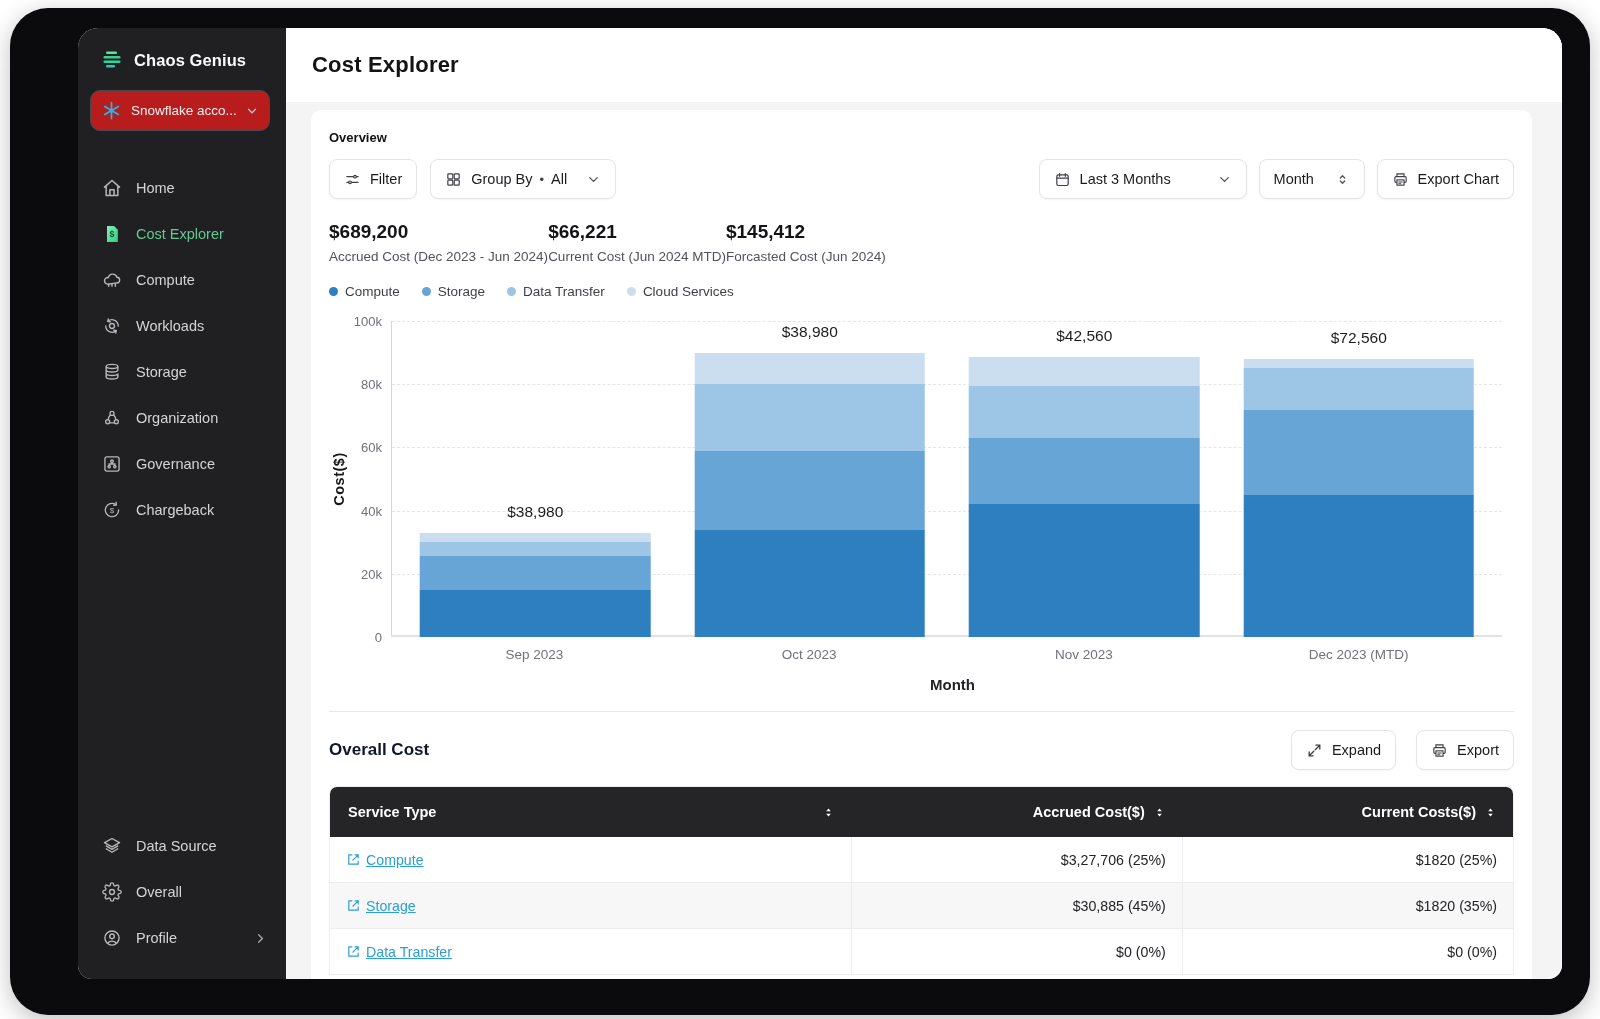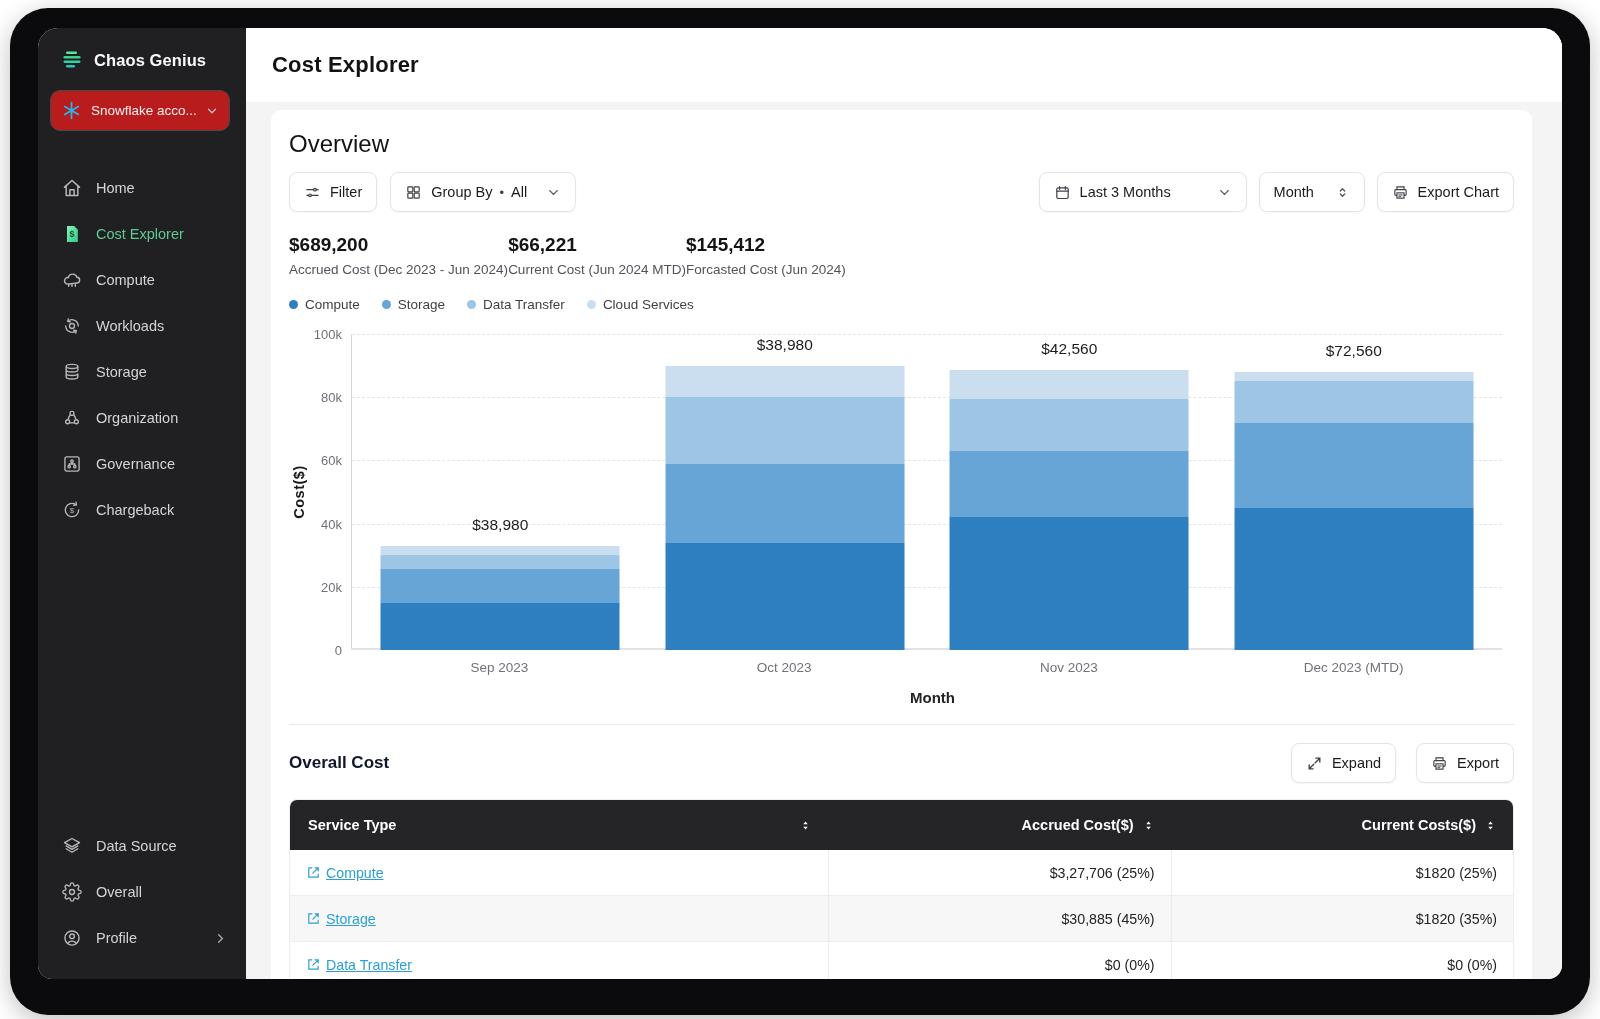--- a/index.html
+++ b/index.html
@@ -1,21 +1,21 @@
 <!DOCTYPE html>
 <html><head>
 <meta charset="utf-8">
 <style>
   * { margin:0; padding:0; box-sizing:border-box; }
   html,body { width:1600px; height:1019px; background:#fff; overflow:hidden;
     font-family:"Liberation Sans","DejaVu Sans",sans-serif; }
 
   
   .device { position:absolute; inset:8px 10px 4px 10px; background:#0b0b0d;
-    border-radius:38px; box-shadow:0 6px 24px rgba(0,0,0,.25); }
+    border-radius:38px; box-shadow:0 6px 24px rgba(0,0,0,.25);padding-left:40px; }
   .app { margin:20px 28px 36px 28px; height:calc(100% - 56px); display:flex;
     border-radius:20px 20px 14px 14px; overflow:hidden; background:#fff; }
 
   
   .sidebar { width:208px; flex-shrink:0; background:#202023; color:#d6d6d8;
     display:flex; flex-direction:column; }
   .brand { display:flex; align-items:center; gap:10px; padding:20px 20px 18px 22px;
     color:#fafafa; font-size:16.5px; font-weight:700; letter-spacing:.1px; }
   .brand svg { width:24px; height:24px; }
   .account { margin:0 16px 20px 12px; border:1px solid #47474d; background:#b91c1c;
@@ -34,21 +34,21 @@
   .nav-item .chev-right { margin-left:auto; width:15px; height:15px; color:#a6a6ac; }
 
   
   .main { flex:1; background:#f4f4f5; display:flex; flex-direction:column; min-width:0; }
   .page-header { background:#fff; height:74px; display:flex; align-items:center;
     padding-left:26px; flex-shrink:0; }
   .page-title { font-size:22px; font-weight:700; color:#131316; letter-spacing:.2px; }
 
   .card { background:#fff; margin:8px 30px 0 25px; border-radius:10px;
     padding:20px 18px 40px 18px; }
-  .section-title { font-size:24px; font-weight:400; color:#131316; }
+  .section-title { font-size:13px; font-weight:700; color:#131316; }
 
   
   .toolbar { display:flex; align-items:center; margin-top:14px; }
   .btn { height:40px; display:inline-flex; align-items:center; gap:9px; padding:0 14px;
     background:#fff; border:1px solid #e4e4e7; border-radius:8px; font-size:14.5px;
     font-weight:500; color:#1b1b1f; cursor:pointer; box-shadow:0 1px 2px rgba(0,0,0,.04);
     white-space:nowrap; }
   .btn svg { width:17px; height:17px; color:#3f3f46; }
   .btn .chev { width:15px; height:15px; color:#52525b; }
   .tb-left { display:flex; gap:13px; }

